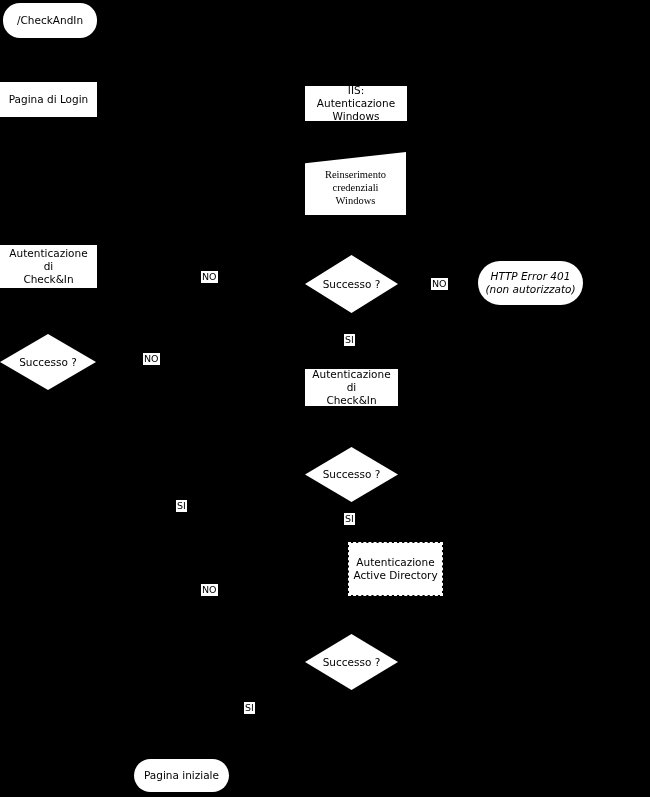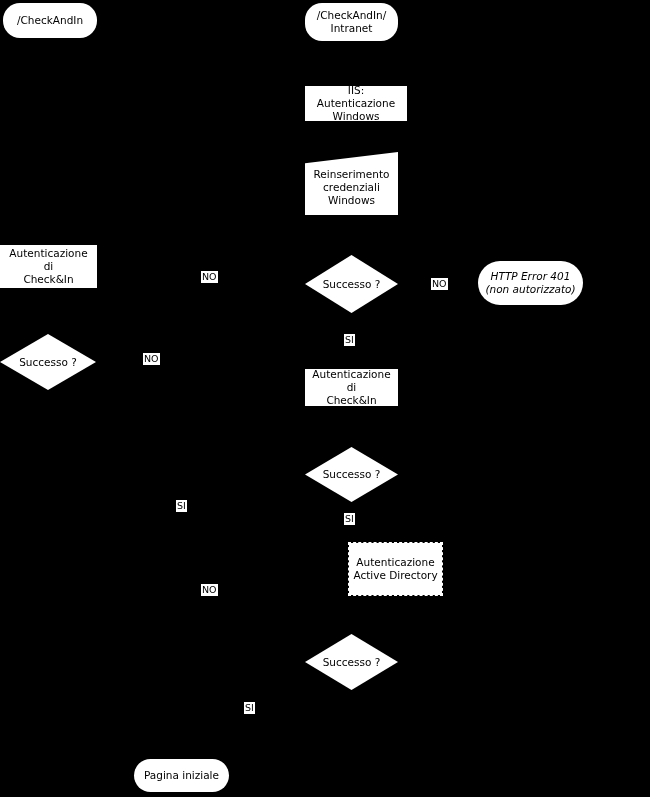--- a/index.html
+++ b/index.html
@@ -104,42 +104,41 @@
   <div class="connector v" style="left:351px; top:502px; height:41px;"></div>
   <div class="connector v" style="left:351px; top:595px; height:39px;"></div>
   <div class="connector v" style="left:351px; top:690px; height:45px;"></div>
   <div class="connector h" style="left:181px; top:735px; width:171px;"></div>
   <div class="connector v" style="left:181px; top:735px; height:24px;"></div>
 
   <div class="node terminator" style="left:3px; top:3px; width:94px; height:35px;">
     <span>/CheckAndIn</span>
   </div>
 
+  <div class="node process" style="left:0px; top:82px; width:97px; height:35px;">
+    <span>Pagina di Login</span>
+  </div>
 
 
   <div class="node process" style="left:0px; top:245px; width:97px; height:43px;">
     <span>Autenticazione di
 Check&amp;In</span>
   </div>
 
   <div class="node decision" style="left:0px; top:334px; width:96px; height:56px;">
     <span>Successo ?</span>
   </div>
 
-  <div class="node terminator" style="left:305px; top:3px; width:93px; height:38px;">
-    <span>/CheckAndIn/
-Intranet</span>
-  </div>
 
   <div class="node process" style="left:305px; top:86px; width:102px; height:35px;">
     <span>IIS: Autenticazione
 Windows</span>
   </div>
 
-  <div class="node manual-input dashed" style="left:305px; top:152px; width:93px; height:63px;">
+  <div class="node manual-input dashed" style="left:305px; top:152px; width:101px; height:63px;font-family:Liberation Serif, serif;">
     <span class="mi-text">Reinserimento
 credenziali
 Windows</span>
   </div>
 
   <div class="node decision" style="left:305px; top:255px; width:93px; height:58px;">
     <span>Successo ?</span>
   </div>
 
   <div class="node terminator" style="left:478px; top:261px; width:105px; height:44px; border-radius:22px;font-style:italic;">

